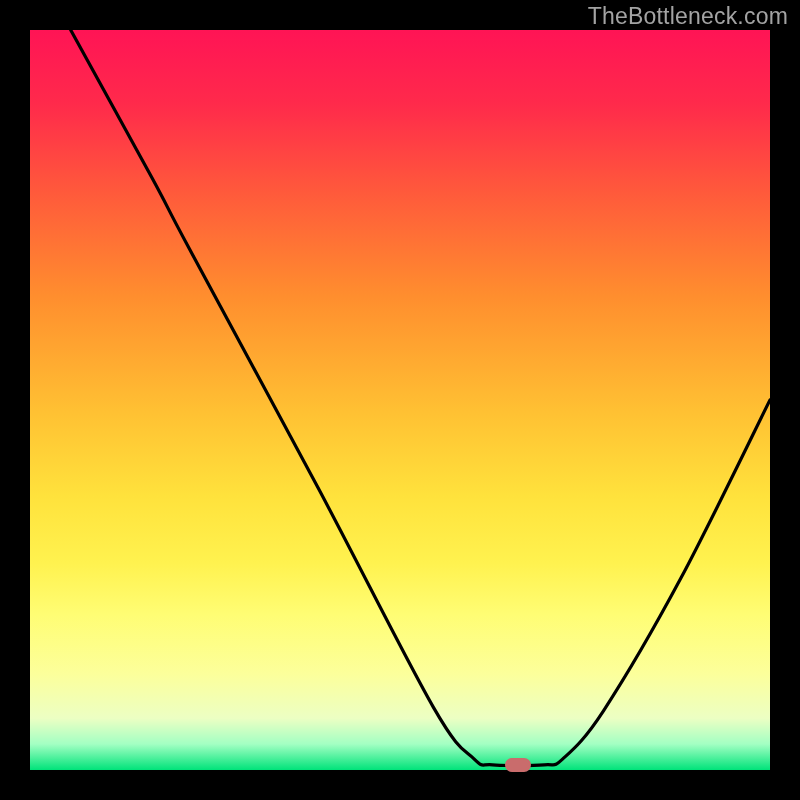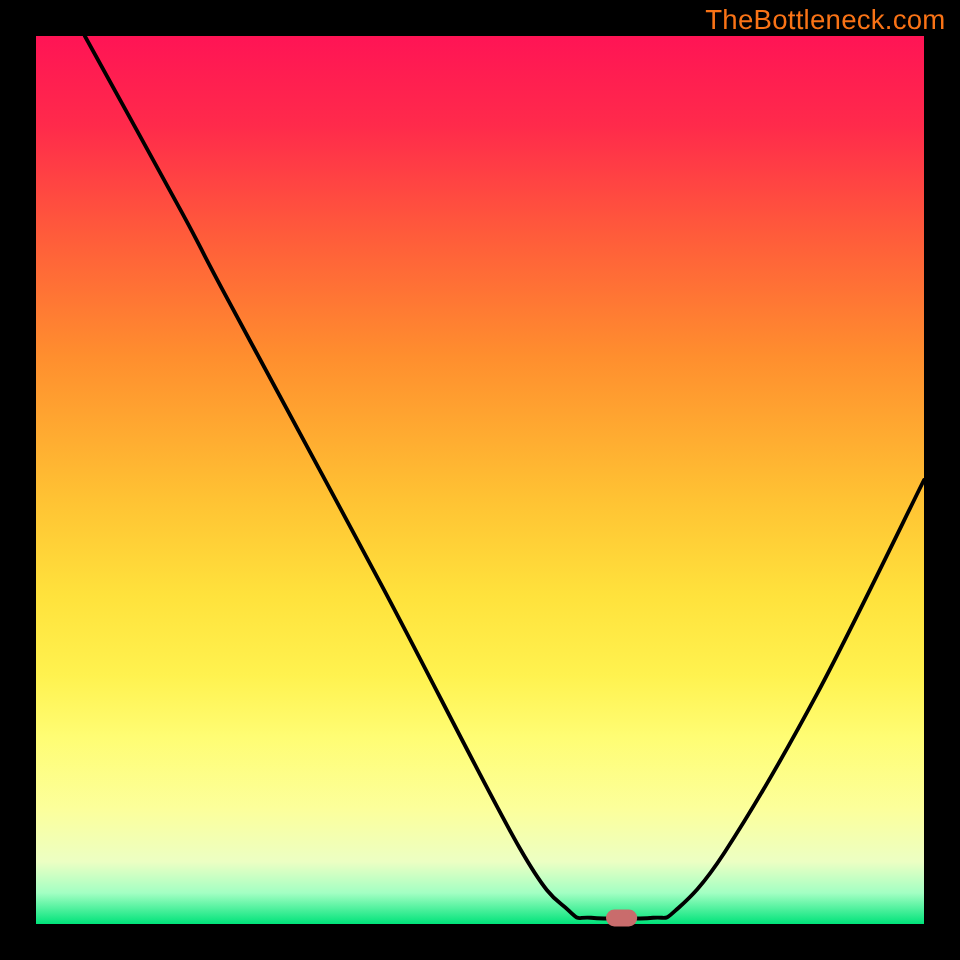--- a/index.html
+++ b/index.html
@@ -16,21 +16,21 @@
     width: 800px;
     height: 800px;
     background: #000;
   }
   .watermark {
     position: absolute;
     top: 3px;
     right: 12px;
     font-size: 23px;
     font-weight: 500;
-    color: #f97316;
+    color: #a3a3a3;
     letter-spacing: 0.2px;
     z-index: 3;
   }
   .plot {
     position: absolute;
     left: 30px;
     top: 30px;
     width: 740px;
     height: 740px;
     background: linear-gradient(

